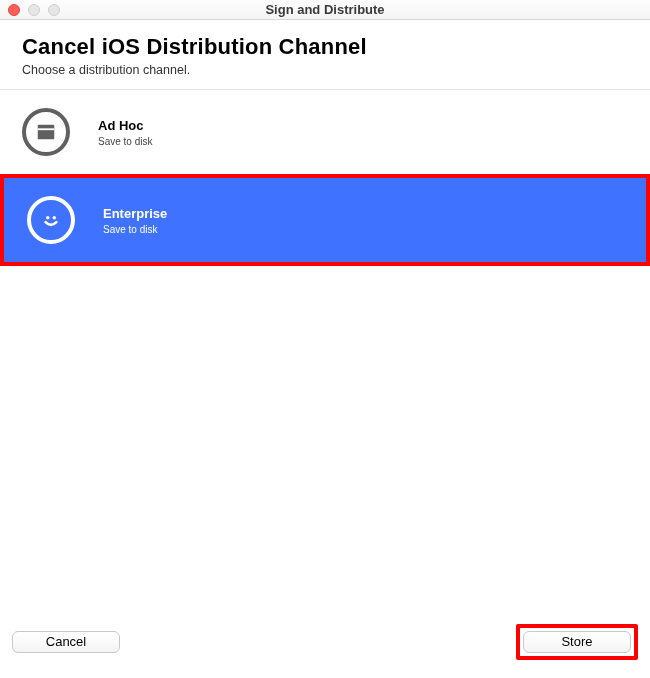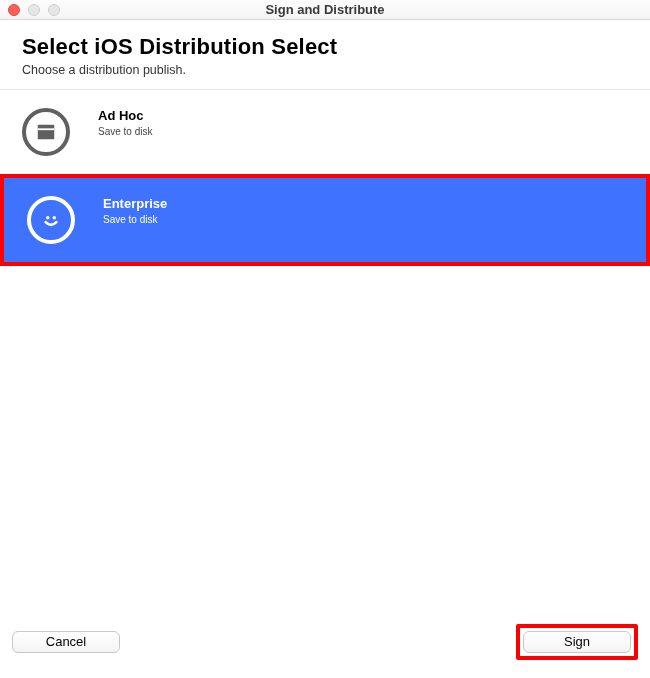--- a/index.html
+++ b/index.html
@@ -12,21 +12,21 @@
     .tl-close { background:#ff5f57; border:1px solid #e24640; }
     .tl-min, .tl-max { background:#e6e6e6; border:1px solid #cfcfcf; }
     .titlebar-title { flex:1; text-align:center; font-size:13px; font-weight:600; color:#3a3a3a; }
 
     .header { padding: 14px 22px 12px 22px; }
     .header h1 { font-size: 22px; font-weight: 600; margin-bottom: 3px; letter-spacing: .2px; }
     .header p { font-size: 12.5px; color:#333; }
     .divider { border-top:1px solid #e3e3e3; }
 
     .list { flex:1; overflow:auto; }
-    .row { display:flex; align-items:flex-start; gap:22px; padding: 18px 22px; cursor: default; }
+    .row { display:flex; align-items:center; gap:22px; padding: 18px 22px; cursor: default; }
     .row .icon-wrap { width:54px; display:flex; justify-content:flex-start; }
     .ico { width:48px; height:48px; border-radius:50%; border:4px solid #606060; display:flex; align-items:center; justify-content:center; color:#606060; flex-shrink:0; }
     .row.selected .ico { border-color:#fff; color:#fff; }
     .row .txt .title { font-size:13px; font-weight:700; margin-bottom:3px; }
     .row .txt .sub { font-size:10px; color:#444; }
     .row.selected { background:#3e72ff; color:#fff;padding-left:23px; }
     .row.selected .txt .sub { color:#fff; }
 
     .highlight-box { border:4px solid #ff0000; }
 
@@ -44,22 +44,22 @@
 <div class="titlebar">
   <div class="traffic">
     <span class="tl-close"></span>
     <span class="tl-min"></span>
     <span class="tl-max"></span>
   </div>
   <div class="titlebar-title">Sign and Distribute</div>
 </div>
 
 <div class="header">
-  <h1>Select iOS Distribution Select</h1>
-  <p>Choose a distribution publish.</p>
+  <h1>Cancel iOS Distribution Channel</h1>
+  <p>Choose a distribution channel.</p>
 </div>
 <div class="divider"></div>
 
 <div class="list">
 
   <div class="row">
     <div class="icon-wrap">
       <div class="ico">
         <svg width="22" height="22" viewBox="0 0 24 24">
             <rect x="3" y="4" width="18" height="16" rx="1" fill="currentColor"></rect>
@@ -91,15 +91,15 @@
       </div>
     </div>
   </div>
 
 </div>
 
 <div class="footer">
   <button class="btn">Cancel</button>
   <div class="spacer"></div>
   <div class="next-wrap">
-    <button class="btn">Sign</button>
+    <button class="btn">Store</button>
   </div>
 </div>
 
 </body></html>

